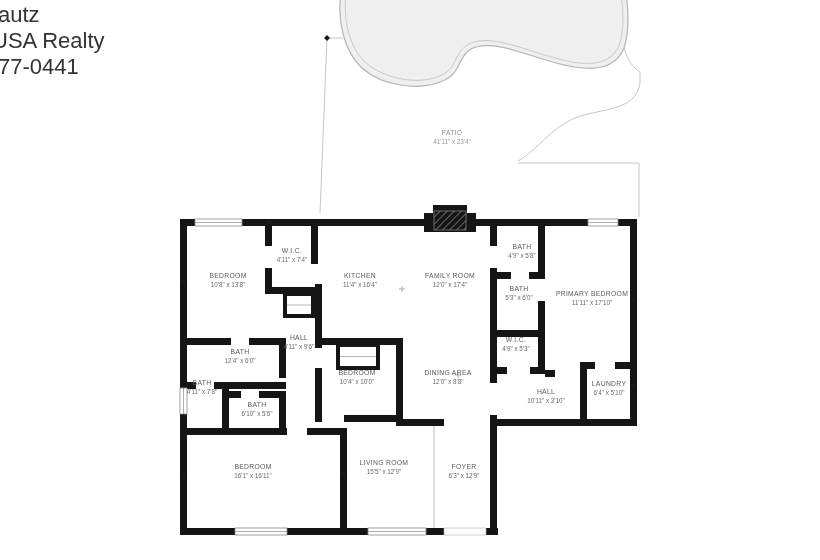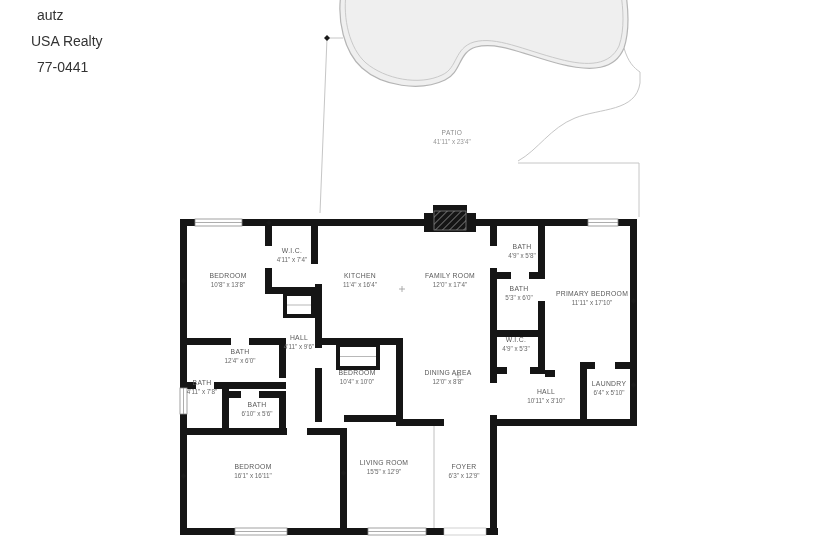--- a/index.html
+++ b/index.html
@@ -1,19 +1,19 @@
 <!DOCTYPE html>
 <html><head>
 <meta charset="utf-8">
 <style>
   html,body{margin:0;padding:0;background:#fff;}
   body{width:820px;height:560px;overflow:hidden;position:relative;
        font-family:"Liberation Sans",sans-serif;}
   .branding{position:absolute;left:0;top:2px;width:160px;overflow:hidden;
-            color:#333;font-size:14px;line-height:26px;font-weight:400;padding-left:39px;}
+            color:#333;font-size:22px;line-height:26px;font-weight:400;}
   .branding .l1{margin-left:-2px;}
   .branding .l2{margin-left:-8px;}
   .branding .l3{margin-left:-2px;}
   svg{position:absolute;left:0;top:0;}
   .wall{fill:#151515;}
   .mask{fill:#ffffff;}
   .pool-outer{fill:#efefef;stroke:#b5b5b5;stroke-width:1.2;}
   .pool-inner{fill:none;stroke:#c9c9c9;stroke-width:1;}
   .patio-line{fill:none;stroke:#c6c6c6;stroke-width:1;}
   .win{fill:#ffffff;stroke:#8a8a8a;stroke-width:0.8;}

